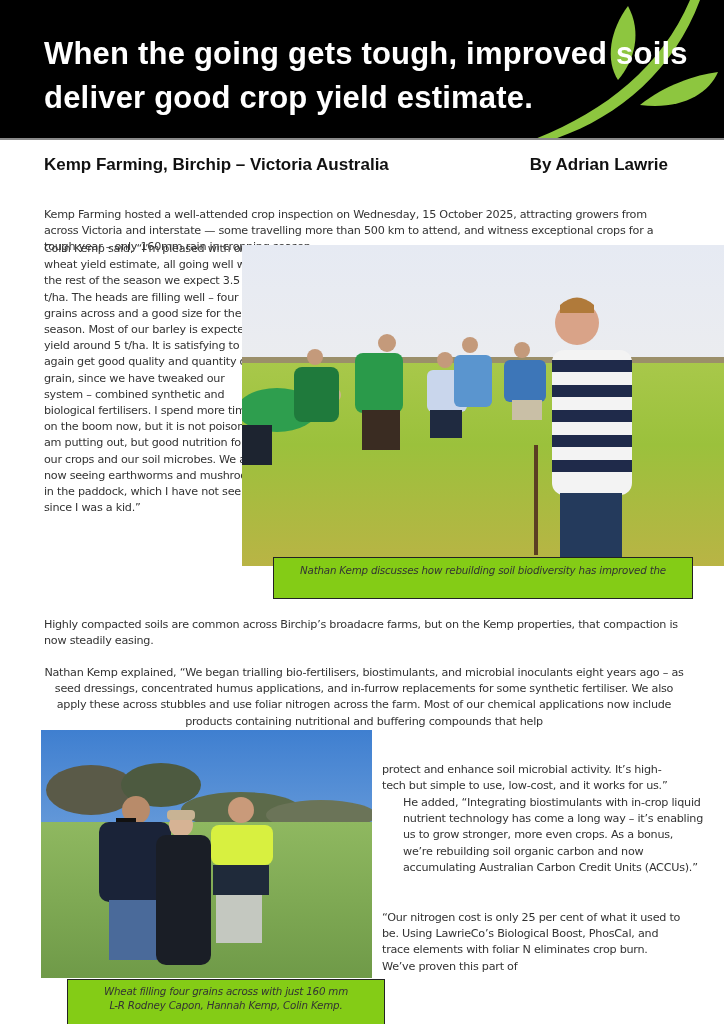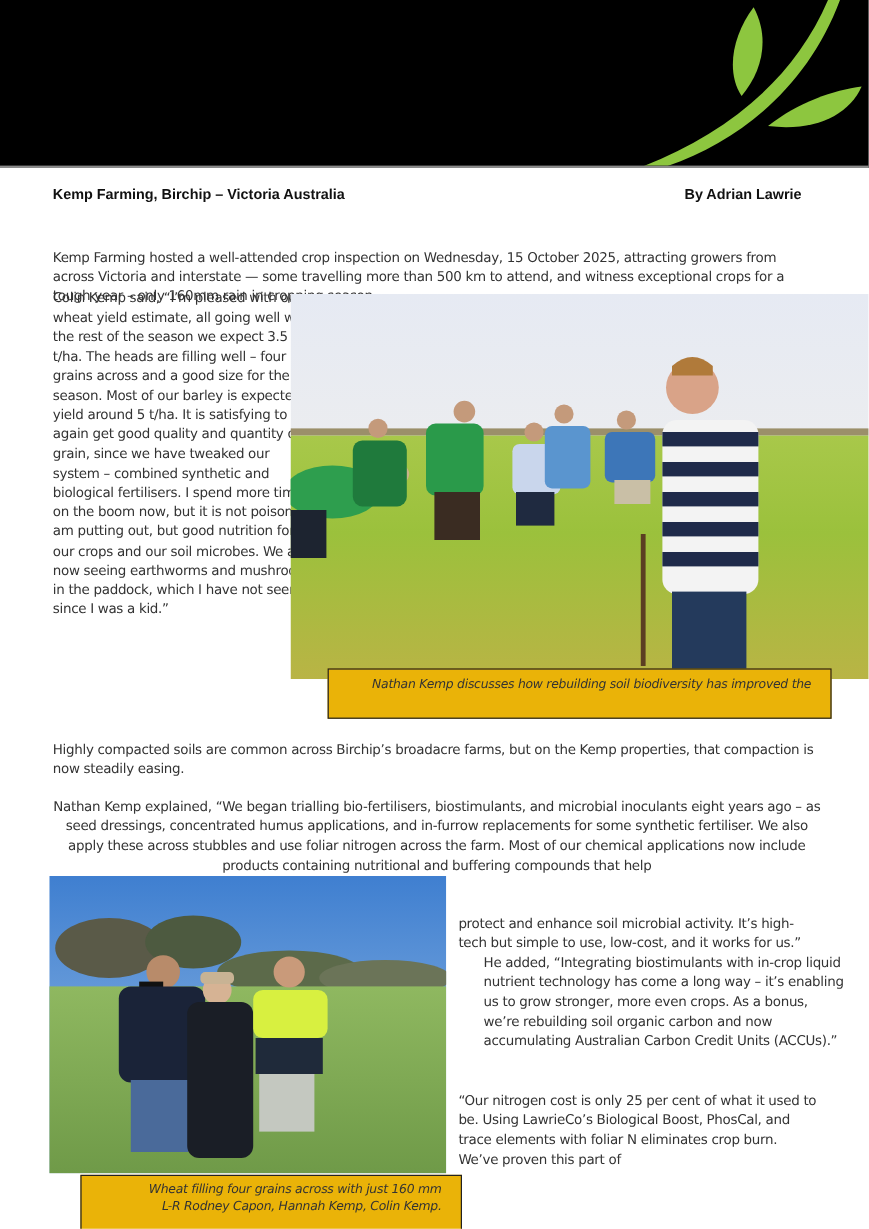--- a/index.html
+++ b/index.html
@@ -13,21 +13,21 @@
   }
   .header svg.leaf-art { position: absolute; left: 0; top: 0; width: 724px; height: 140px; }
   .headline {
     position: absolute; left: 44px; top: 32px; width: 660px;
     color: #ffffff; font-family: "Liberation Sans", sans-serif; font-weight: bold;
     font-size: 31px; line-height: 44px; letter-spacing: 0.2px;
   }
 
   .meta-row {
     position: absolute; left: 44px; top: 155px; width: 624px; height: 16px;
-    font-family: "Liberation Sans", sans-serif; font-weight: bold; font-size: 12px; color: #111;
+    font-family: "Liberation Sans", sans-serif; font-weight: bold; font-size: 17px; color: #111;
   }
   .meta-row .dateline { position: absolute; left: 0; top: 0; }
   .meta-row .byline { position: absolute; right: 0; top: 0; }
 
   .para {
     position: absolute; font-family: "DejaVu Sans", sans-serif; font-size: 11.2px;
     line-height: 16.2px; color: #333; letter-spacing: -0.25px;
   }
   .intro { left: 44px; top: 168px; width: 640px; margin-top: 39px; }
   .colin-quote { left: 44px; top: 241px; width: 222px; }
@@ -36,41 +36,42 @@
   .nathan-2 { left: 382px; top: 762px; width: 300px; }
   .he-added { left: 382px; top: 795px; width: 300px; margin-left: 21px; }
   .nitrogen { left: 382px; top: 910px; width: 300px; }
 
   .photo { position: absolute; overflow: hidden; }
   .photo svg { display: block; width: 100%; height: 100%; }
   .photo-1 { left: 242px; top: 245px; width: 482px; height: 321px; }
   .photo-2 { left: 41px; top: 730px; width: 331px; height: 248px; }
 
   .caption {
-    position: absolute; background: #eab308; border: 1.5px solid #222;
+    position: absolute; background: #84cc16; border: 1.5px solid #222;
     font-family: "DejaVu Sans", sans-serif; font-style: italic; font-size: 10.3px;
-    line-height: 14px; color: #333; text-align: right; padding: 4px 16px;
+    line-height: 14px; color: #333; text-align: center; padding: 4px 16px;
     letter-spacing: -0.2px;
   }
   .caption-1 { left: 273px; top: 557px; width: 420px; height: 42px; padding-top: 5px; }
   .caption-2 { left: 67px; top: 935px; width: 318px; height: 57px; padding-top: 4px; margin-top: 44px; }
   .caption span { display: block; }
 </style>
 </head>
 <body>
 
 <div class="header">
   <svg class="leaf-art" viewBox="0 0 724 140" preserveAspectRatio="none">
 
     <path d="M 527 142 C 600 115, 660 70, 690 0 L 700 0 C 672 75, 612 122, 545 142 Z" fill="#8DC63F"></path>
 
     <path d="M 628 6 C 610 30, 605 60, 618 80 C 635 60, 642 32, 628 6 Z" fill="#8DC63F"></path>
 
     <path d="M 640 105 C 665 85, 695 75, 718 72 C 708 95, 680 110, 640 105 Z" fill="#8DC63F"></path>
   </svg>
+  <div class="headline">When the going gets tough, improved soils deliver good crop yield estimate.</div>
 </div>
 
 <div class="meta-row">
   <span class="dateline">Kemp Farming, Birchip – Victoria Australia</span>
   <span class="byline">By Adrian Lawrie</span>
 </div>
 
 <p class="para intro">Kemp Farming hosted a well-attended crop inspection on Wednesday, 15 October 2025, attracting growers from across Victoria and interstate — some travelling more than 500 km to attend, and witness exceptional crops for a tough year – only 160mm rain in cropping season.</p>
 <p class="para colin-quote">Colin Kemp said, “I’m pleased with our wheat yield estimate, all going well with the rest of the season we expect 3.5 t/ha. The heads are filling well – four grains across and a good size for the season. Most of our barley is expected to yield around 5 t/ha. It is satisfying to again get good quality and quantity of grain, since we have tweaked our system – combined synthetic and biological fertilisers. I spend more time on the boom now, but it is not poison I am putting out, but good nutrition for our crops and our soil microbes.  We are now seeing earthworms and mushrooms in the paddock, which I have not seen since I was a kid.”</p>
 

